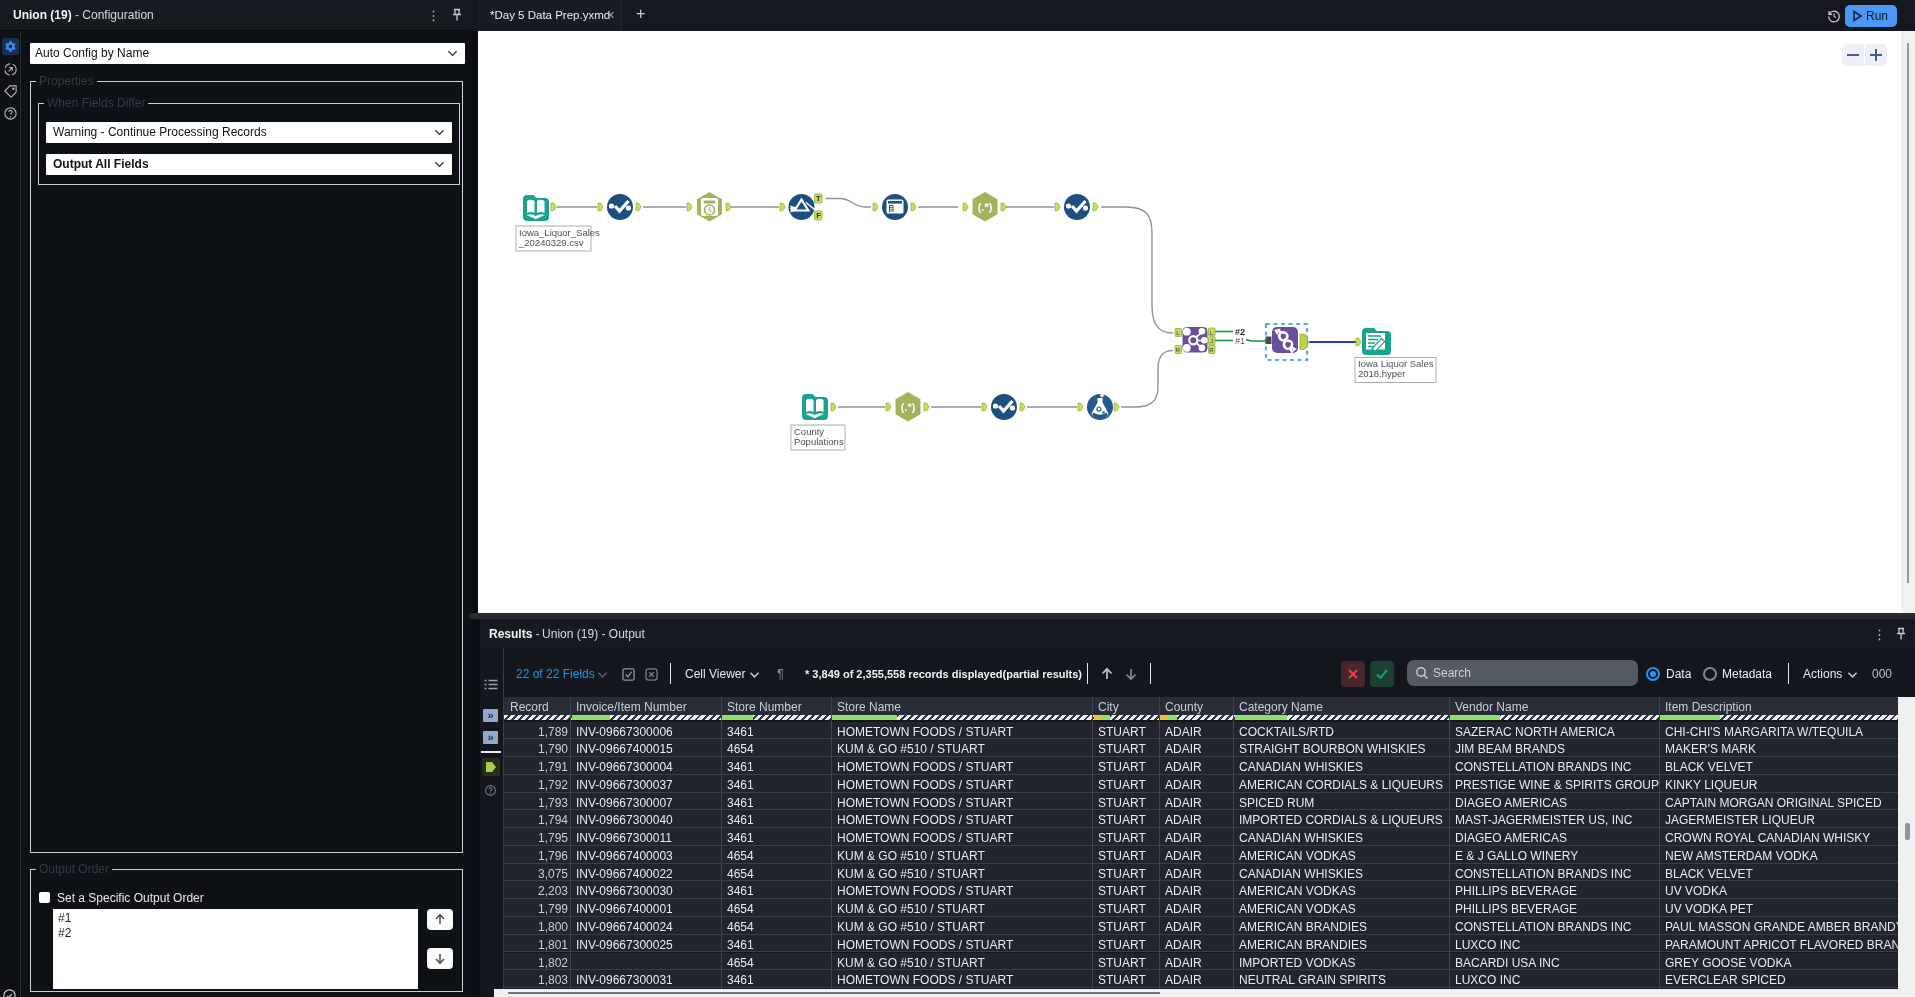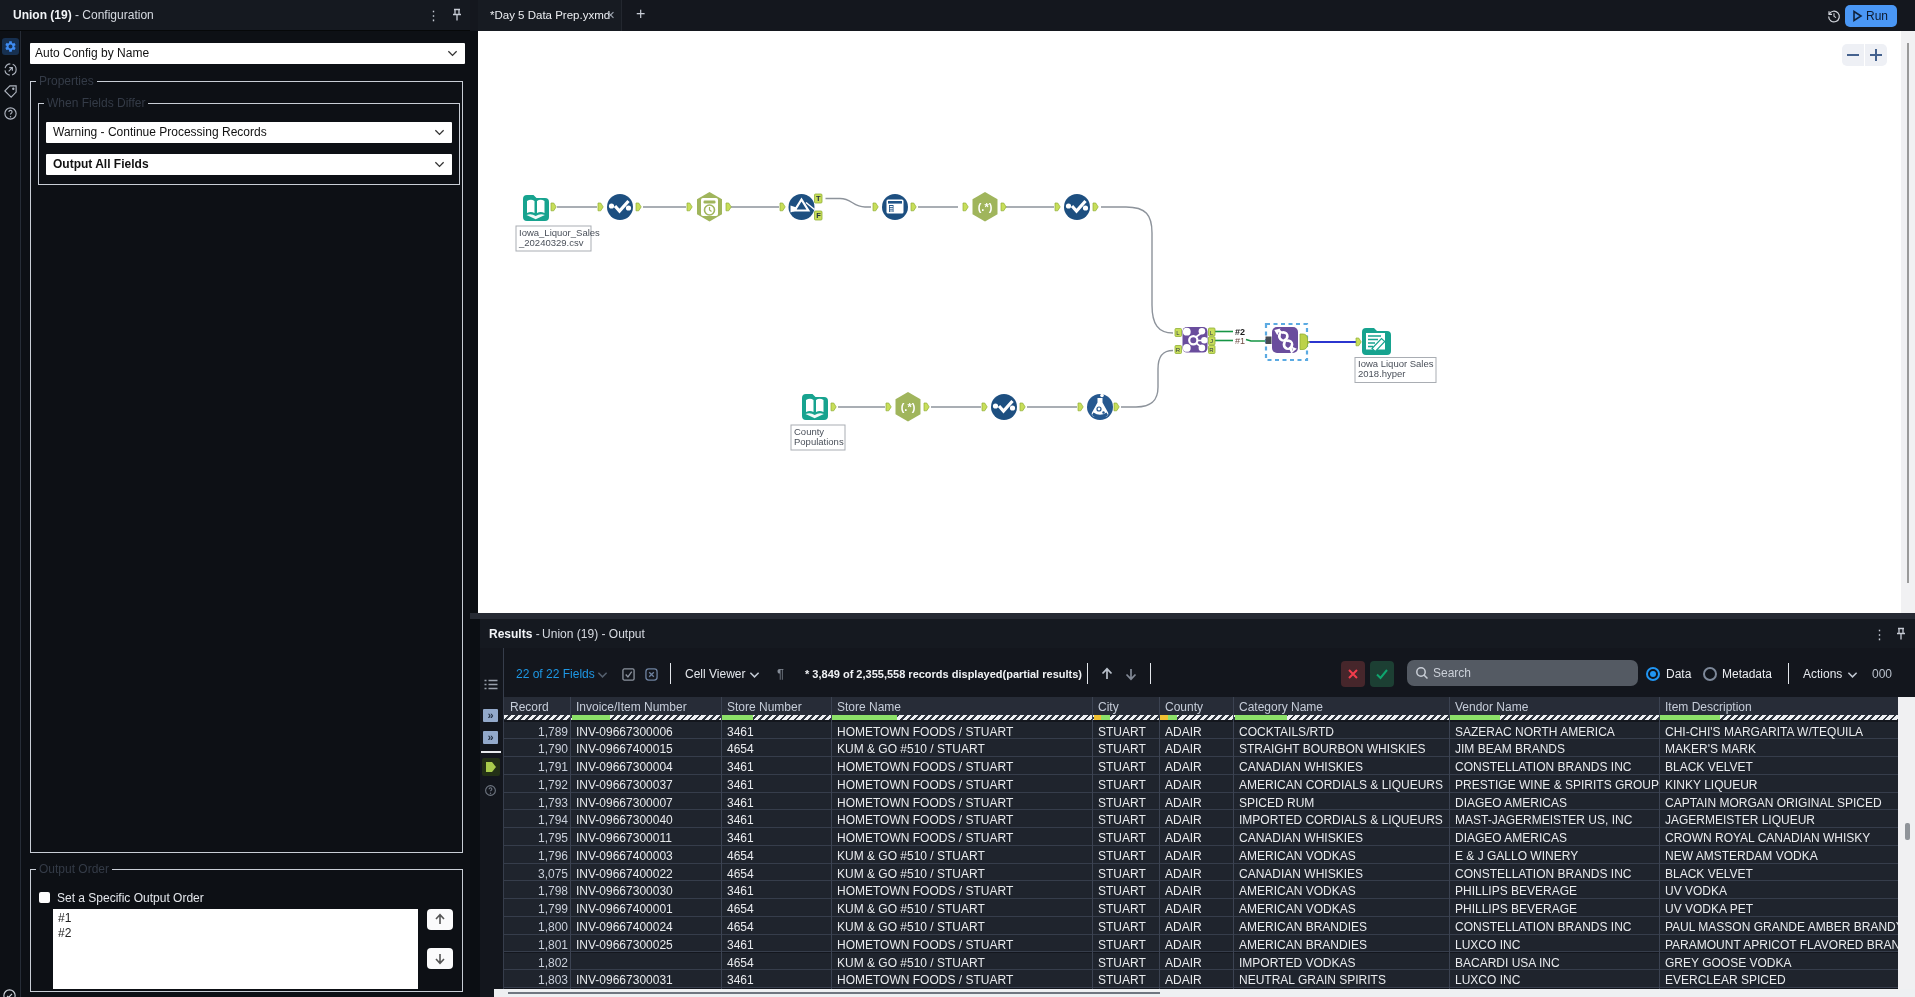--- a/index.html
+++ b/index.html
@@ -520,21 +520,21 @@
       <div class="abs" style="left:0px;top:169.7px;width:64px;text-align:right;color:#c9cfda;white-space:nowrap;">3,075</div>
       <div class="abs" style="left:72px;top:169.7px;color:#e9ebee;white-space:nowrap;">INV-09667400022</div>
       <div class="abs" style="left:223px;top:169.7px;color:#e9ebee;white-space:nowrap;">4654</div>
       <div class="abs" style="left:333px;top:169.7px;color:#e9ebee;white-space:nowrap;">KUM &amp; GO #510 / STUART</div>
       <div class="abs" style="left:594px;top:169.7px;color:#e9ebee;white-space:nowrap;">STUART</div>
       <div class="abs" style="left:661px;top:169.7px;color:#e9ebee;white-space:nowrap;">ADAIR</div>
       <div class="abs" style="left:735px;top:169.7px;color:#e9ebee;white-space:nowrap;">CANADIAN WHISKIES</div>
       <div class="abs" style="left:951px;top:169.7px;color:#e9ebee;white-space:nowrap;">CONSTELLATION BRANDS INC</div>
       <div class="abs" style="left:1161px;top:169.7px;color:#e9ebee;white-space:nowrap;">BLACK VELVET</div>
       <div class="abs" style="left:0;top:184.4px;width:1394px;height:17.77px;background:#1f242d;border-bottom:1px solid #363d4b;"></div>
-      <div class="abs" style="left:0px;top:187.4px;width:64px;text-align:right;color:#c9cfda;white-space:nowrap;">1,798</div>
+      <div class="abs" style="left:0px;top:187.4px;width:64px;text-align:right;color:#c9cfda;white-space:nowrap;">2,203</div>
       <div class="abs" style="left:72px;top:187.4px;color:#e9ebee;white-space:nowrap;">INV-09667300030</div>
       <div class="abs" style="left:223px;top:187.4px;color:#e9ebee;white-space:nowrap;">3461</div>
       <div class="abs" style="left:333px;top:187.4px;color:#e9ebee;white-space:nowrap;">HOMETOWN FOODS / STUART</div>
       <div class="abs" style="left:594px;top:187.4px;color:#e9ebee;white-space:nowrap;">STUART</div>
       <div class="abs" style="left:661px;top:187.4px;color:#e9ebee;white-space:nowrap;">ADAIR</div>
       <div class="abs" style="left:735px;top:187.4px;color:#e9ebee;white-space:nowrap;">AMERICAN VODKAS</div>
       <div class="abs" style="left:951px;top:187.4px;color:#e9ebee;white-space:nowrap;">PHILLIPS BEVERAGE</div>
       <div class="abs" style="left:1161px;top:187.4px;color:#e9ebee;white-space:nowrap;">UV VODKA</div>
       <div class="abs" style="left:0;top:202.2px;width:1394px;height:17.77px;background:#1f242d;border-bottom:1px solid #363d4b;"></div>
       <div class="abs" style="left:0px;top:205.2px;width:64px;text-align:right;color:#c9cfda;white-space:nowrap;">1,799</div>

